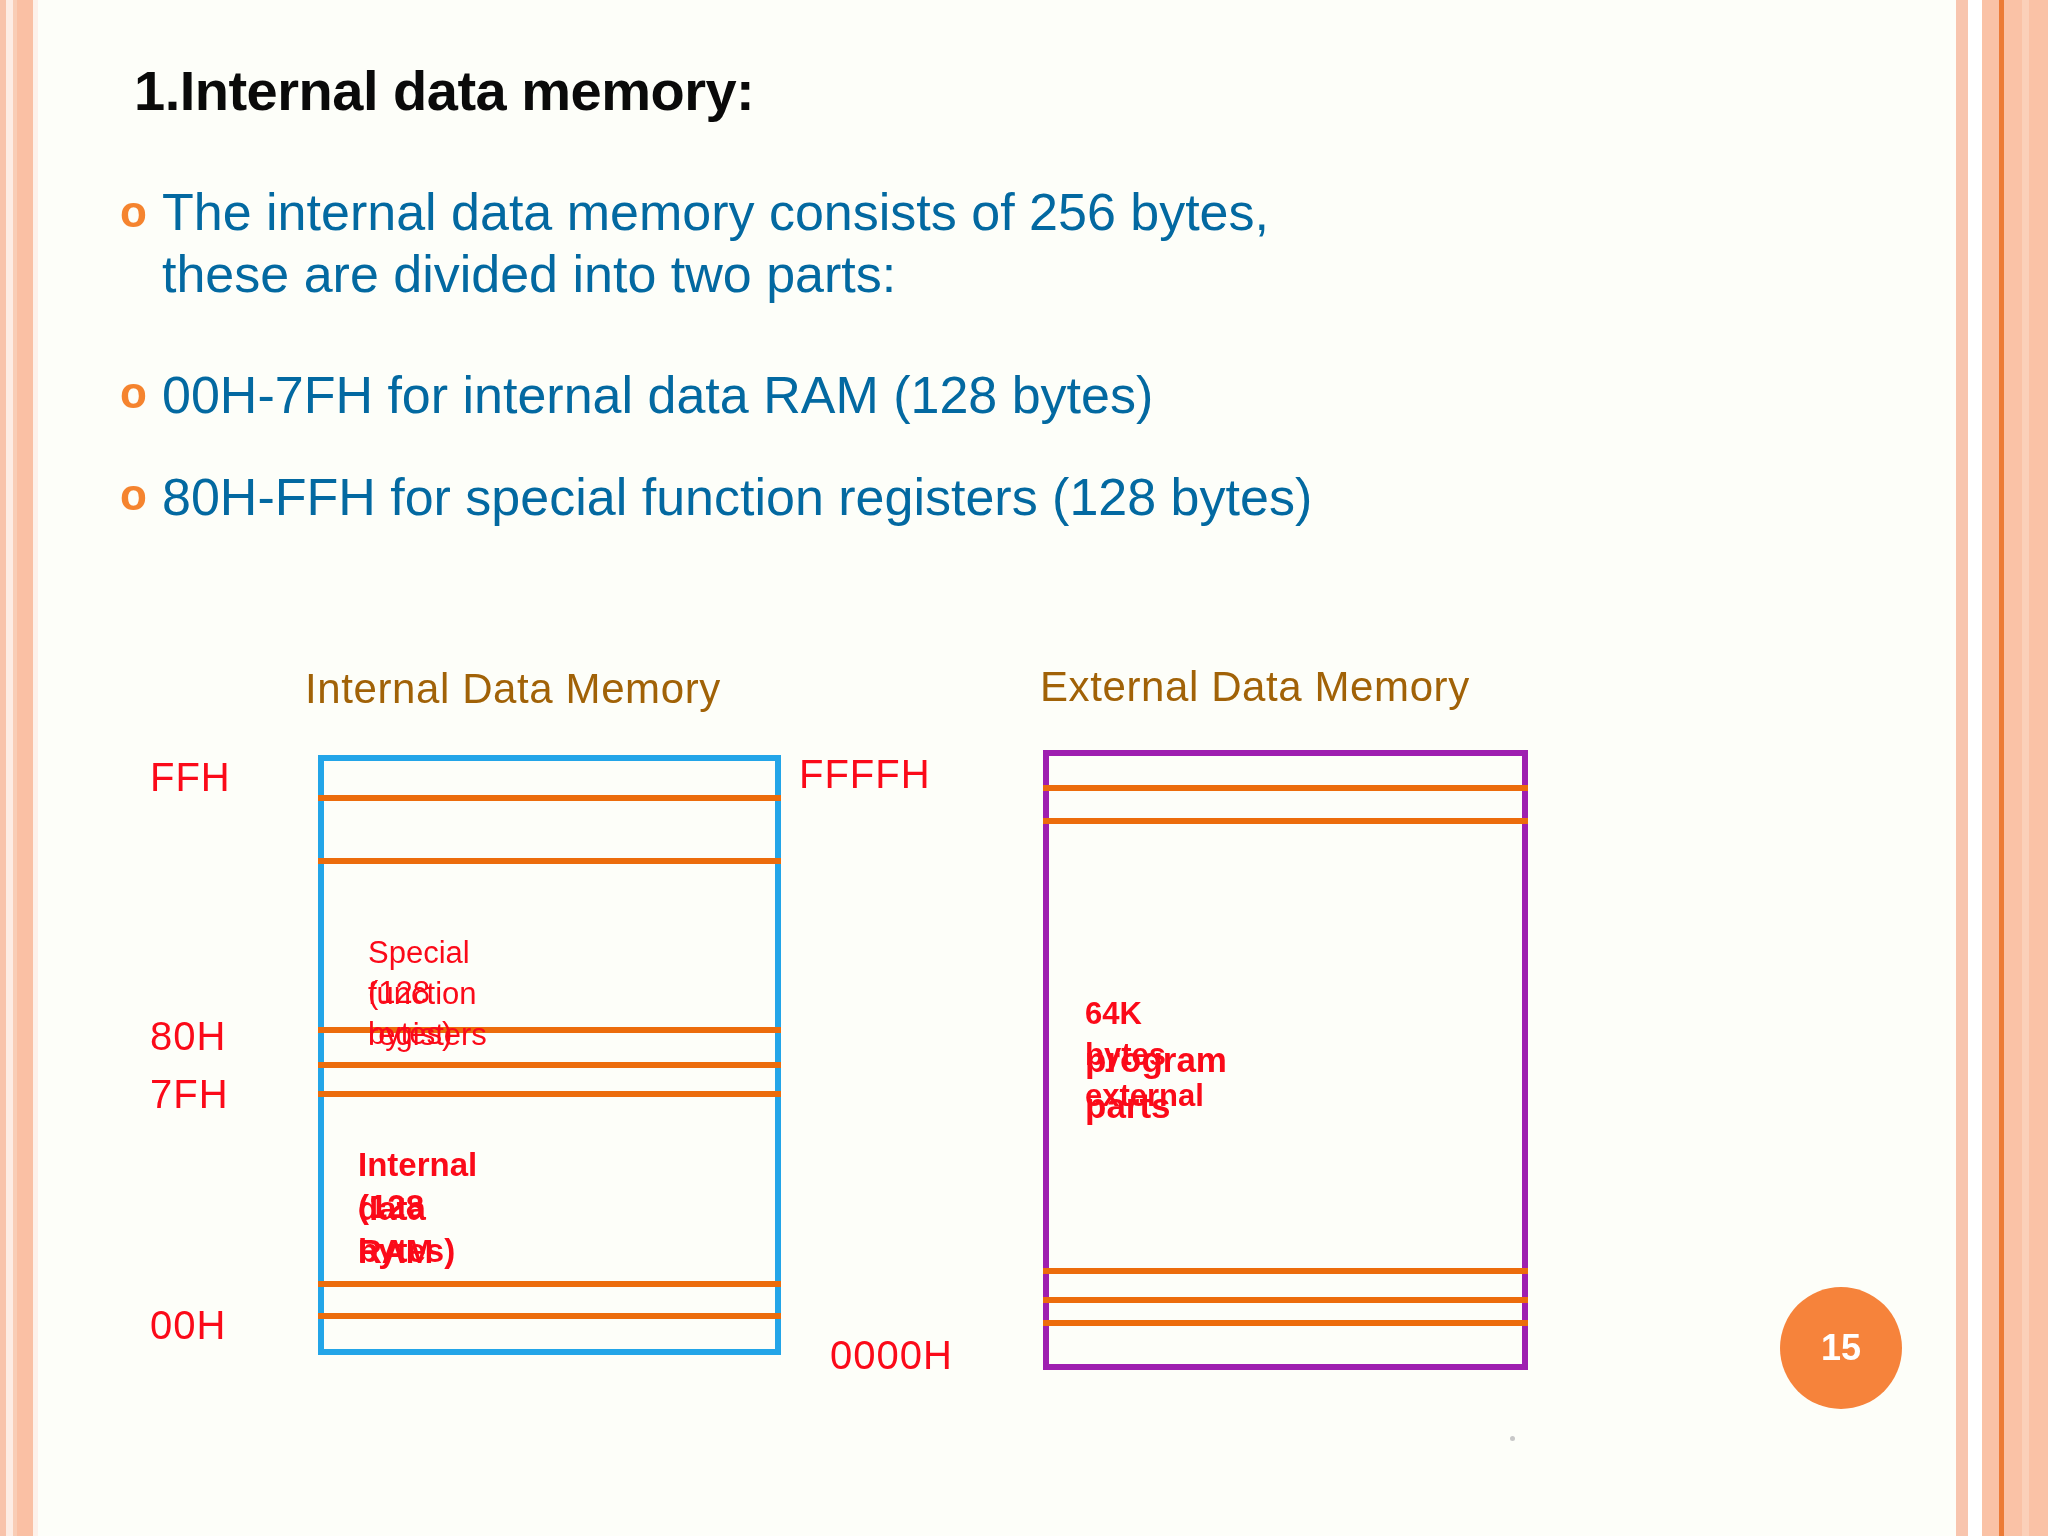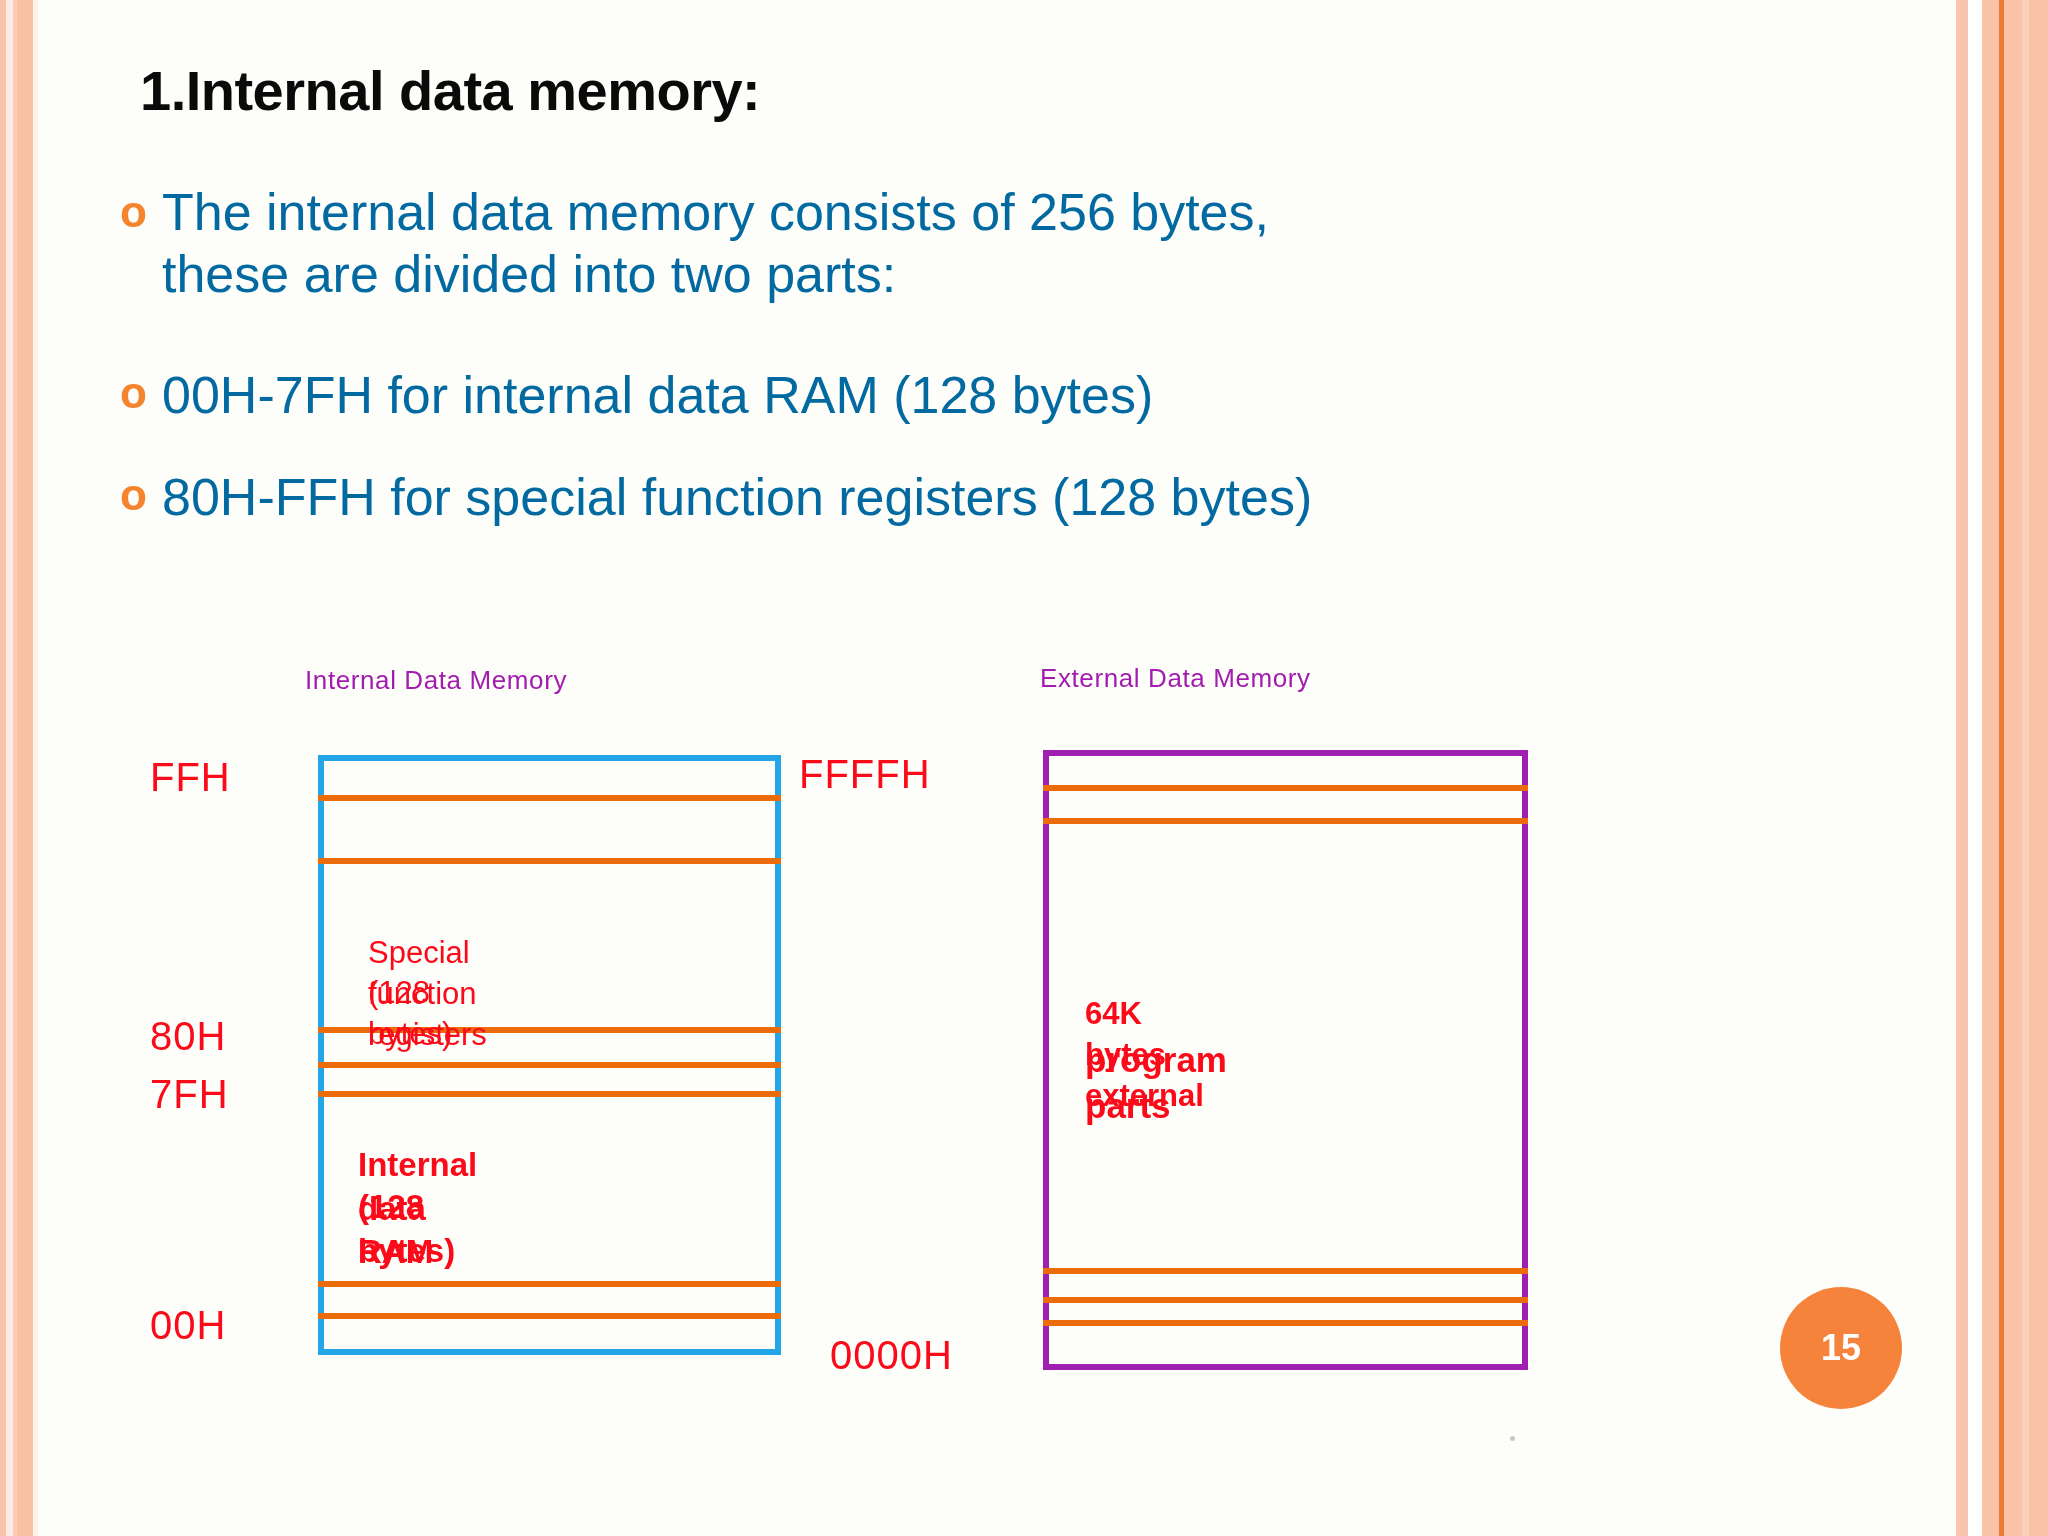--- a/index.html
+++ b/index.html
@@ -26,21 +26,21 @@
   .r-a{left:1956px; width:12px; background:#f8c5ae;}
   .r-b{left:1968px; width:14px; background:#ffffff;}
   .r-c{left:1982px; width:17px; background:#fac2a6;}
   .r-d{left:1999px; width:5px;  background:#ec7b36;}
   .r-e{left:2004px; width:18px; background:#fac2a6;}
   .r-f{left:2022px; width:7px;  background:#fbd0b9;}
   .r-g{left:2029px; width:19px; background:#fac2a6;}
 
   
   .title{
-    position:absolute;left:140px;top:58px;
+    position:absolute;left:134px;top:58px;
     font-size:56px;font-weight:bold;color:#0a0a0a;
     letter-spacing:-0.5px;white-space:nowrap;
   }
   .bullet-row{
     position:absolute;display:flex;align-items:flex-start;
   }
   .marker{
     color:#f5842f;font-size:44px;line-height:1;
     font-weight:bold;width:42px;flex:none;
     font-family:"Liberation Sans", sans-serif;
@@ -54,21 +54,21 @@
   #bullet1{left:120px;top:365px;}
   #bullet1 .marker{padding-top:6px;}
   #bullet2{left:120px;top:467px;}
   #bullet2 .marker{padding-top:6px;}
 
   
   .diagram{position:absolute;}
 
   .dg-title{
     position:absolute;
-    color:#a21caf;font-size:26px;font-weight:normal;
+    color:#a16207;font-size:42px;font-weight:normal;
     letter-spacing:0.6px;white-space:nowrap;
   }
   #int-title{left:305px;top:665px;}
   #ext-title{left:1040px;top:663px;}
 
   .membox{position:absolute;background:transparent;box-sizing:border-box;}
   #int-box{left:318px;top:755px;width:463px;height:600px;border:6px solid #23a5e8;}
   #ext-box{left:1043px;top:750px;width:485px;height:620px;border:6px solid #9e1fb0;}
 
   .hline{position:absolute;height:6px;background:#ec6c0c;}

